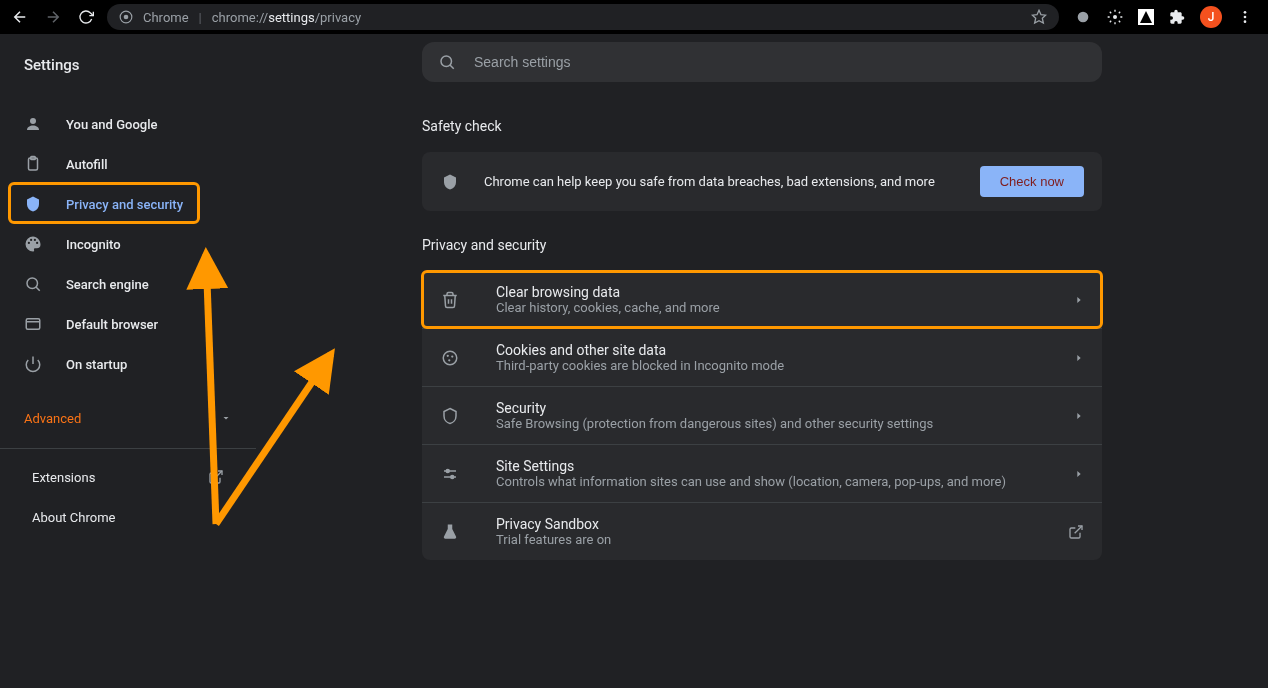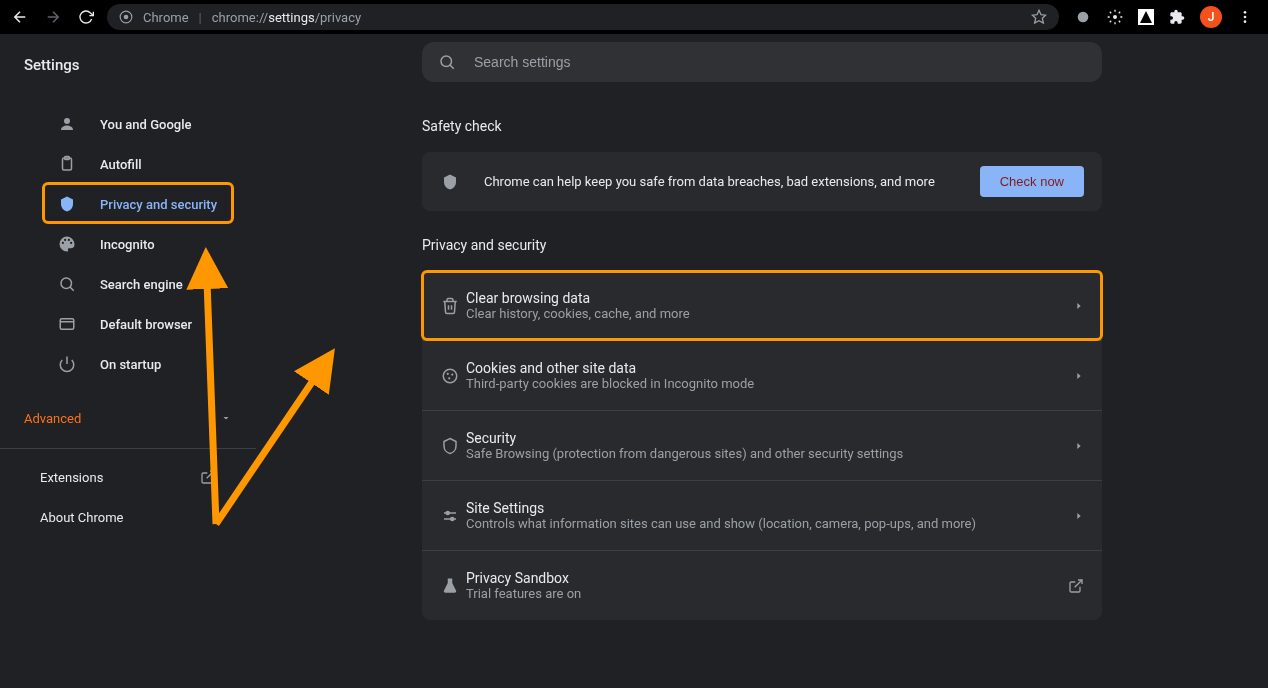--- a/index.html
+++ b/index.html
@@ -78,21 +78,20 @@
     align-items: center;
     padding-left: 24px;
     gap: 22px;
     font-size: 13px;
     font-weight: 500;
     color: #e8eaed;
     cursor: pointer;
     border-radius: 0 20px 20px 0;
     margin-right: 12px;
     position: relative;
-    margin-left: 34px;
   }
   .nav-item.selected {
     color: #8ab4f8;
   }
   .nav-item .nav-icon { width: 20px; color: #9aa0a6; display:flex; }
   .nav-item.selected .nav-icon { color: #8ab4f8; }
   .highlight-box-nav {
     position: absolute;
     left: 8px; top: -2px;
     width: 192px; height: 42px;
@@ -110,21 +109,21 @@
     color: #f97316;
     cursor: pointer;
     margin-top: 14px;
   }
   .divider { height: 1px; background: #3c4043; margin: 10px 0 8px 0; }
   .ext-link {
     height: 40px;
     display: flex;
     align-items: center;
     justify-content: space-between;
-    padding: 0 40px;
+    padding: 0 32px;
     font-size: 13px;
     color: #e8eaed;
     cursor: pointer;
   }
   .main {
     flex: 1;
     display: flex;
     flex-direction: column;
     background: #202124;
     position: relative;
@@ -177,22 +176,22 @@
     border: none;
     padding: 8px 20px;
     border-radius: 4px;
     font-size: 13px;
     font-weight: 500;
     cursor: pointer;
   }
   .list-card .row {
     display: flex;
     align-items: center;
-    padding: 19px 18px;
-    gap: 6px;
+    padding: 13px 18px;
+    gap: 36px;
     border-bottom: 1px solid #3c4043;
     cursor: pointer;
     position: relative;
   }
   .list-card .row:last-child { border-bottom: none; }
   .row-icon { width: 20px; color: #9aa0a6; display:flex; align-items:center; justify-content:center;}
   .row-text { flex: 1; }
   .row-title { font-size: 14px; color: #e8eaed; }
   .row-sub { font-size: 13px; color: #9aa0a6; margin-top: 0; }
   .row-arrow { color: #9aa0a6; }

